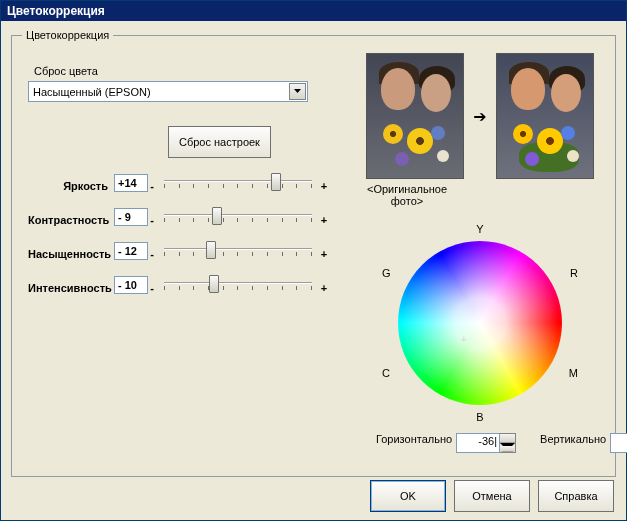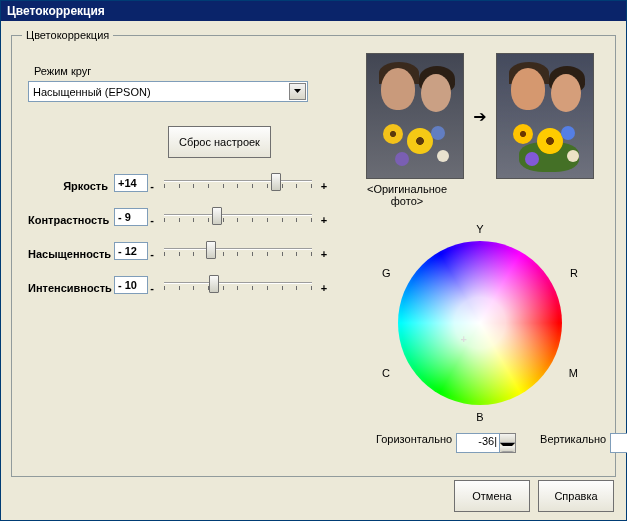--- a/index.html
+++ b/index.html
@@ -51,21 +51,21 @@
   .fl.y1 { width:26px; height:26px; background:radial-gradient(circle,#5b3a0c 20%,#f5c915 22%); left:34px; bottom:18px; }
   .fl.y2 { width:20px; height:20px; background:radial-gradient(circle,#5b3a0c 20%,#f3c21a 22%); left:10px; bottom:28px; }
   .fl.p1 { width:14px; height:14px; background:#627ec2; left:58px; bottom:32px; }
   .fl.p2 { width:14px; height:14px; background:#7a5fb3; left:22px; bottom:6px; }
   .fl.w1 { width:12px; height:12px; background:#e9e2cf; left:64px; bottom:10px; }
   .fl.g  { width:60px; height:30px; background:#4e6b3a; border-radius:40%; left:16px; bottom:0; z-index:-1;}
   .thumb-img.sat .sky{ filter:saturate(1.4) brightness(1.05);}
   .thumb-img.sat .face1,.thumb-img.sat .face2{ filter:saturate(1.3);}
   .thumb-img.sat .flowers{ filter:saturate(1.5);}
   .arrow-mid { width:20px; text-align:center; font-size:16px;}
-  .cap-row { display:flex; justify-content:flex-start; margin:4px 8px 16px 8px; }
+  .cap-row { display:flex; justify-content:center; margin:4px 8px 16px 8px;flex-direction:column; }
   .cap-row span { width:110px; text-align:center; }
 
   .wheel-wrap { position:relative; width:200px; height:200px; margin:6px auto 0 auto; }
   .wheel { position:absolute; left:18px; top:18px; width:164px; height:164px; border-radius:50%;
     background: conic-gradient(from 90deg,
       #ff0000, #ff8000, #ffff00, #80ff00, #00ff00, #00ff80,
       #00ffff, #0080ff, #0000ff, #8000ff, #ff00ff, #ff0080, #ff0000);
   }
   .wheel::after { content:""; position:absolute; inset:0; border-radius:50%;
     background: radial-gradient(circle, #ffffff 0%, rgba(255,255,255,0.85) 22%, rgba(255,255,255,0) 68%); }
@@ -99,21 +99,21 @@
 
 <div class="window">
   <div class="titlebar">
     <span>Цветокоррекция</span>
   </div>
   <div class="content">
     <fieldset class="outer">
       <legend class="plain">Цветокоррекция</legend>
 
       <div class="col-left">
-        <div class="label">Режим круг</div>
+        <div class="label">Сброс цвета</div>
         <div class="select">
           <span>Насыщенный (EPSON)</span>
           <span class="btn">
             <svg viewBox="0 0 7 7">
                 <path d="M0 1 L3.5 5 L7 1 Z" fill="#000"></path>
               </svg>
           </span>
         </div>
 
 
@@ -295,17 +295,18 @@
                     <div class="tri down"></div>
                   </div>
                 </div>
             </div>
           </div>
         </div>
       </div>
     </fieldset>
 
     <div class="footer">
+      <button class="win default">OK</button>
       <button class="win">Отмена</button>
       <button class="win">Справка</button>
     </div>
   </div>
 </div>
 
 </body></html>

